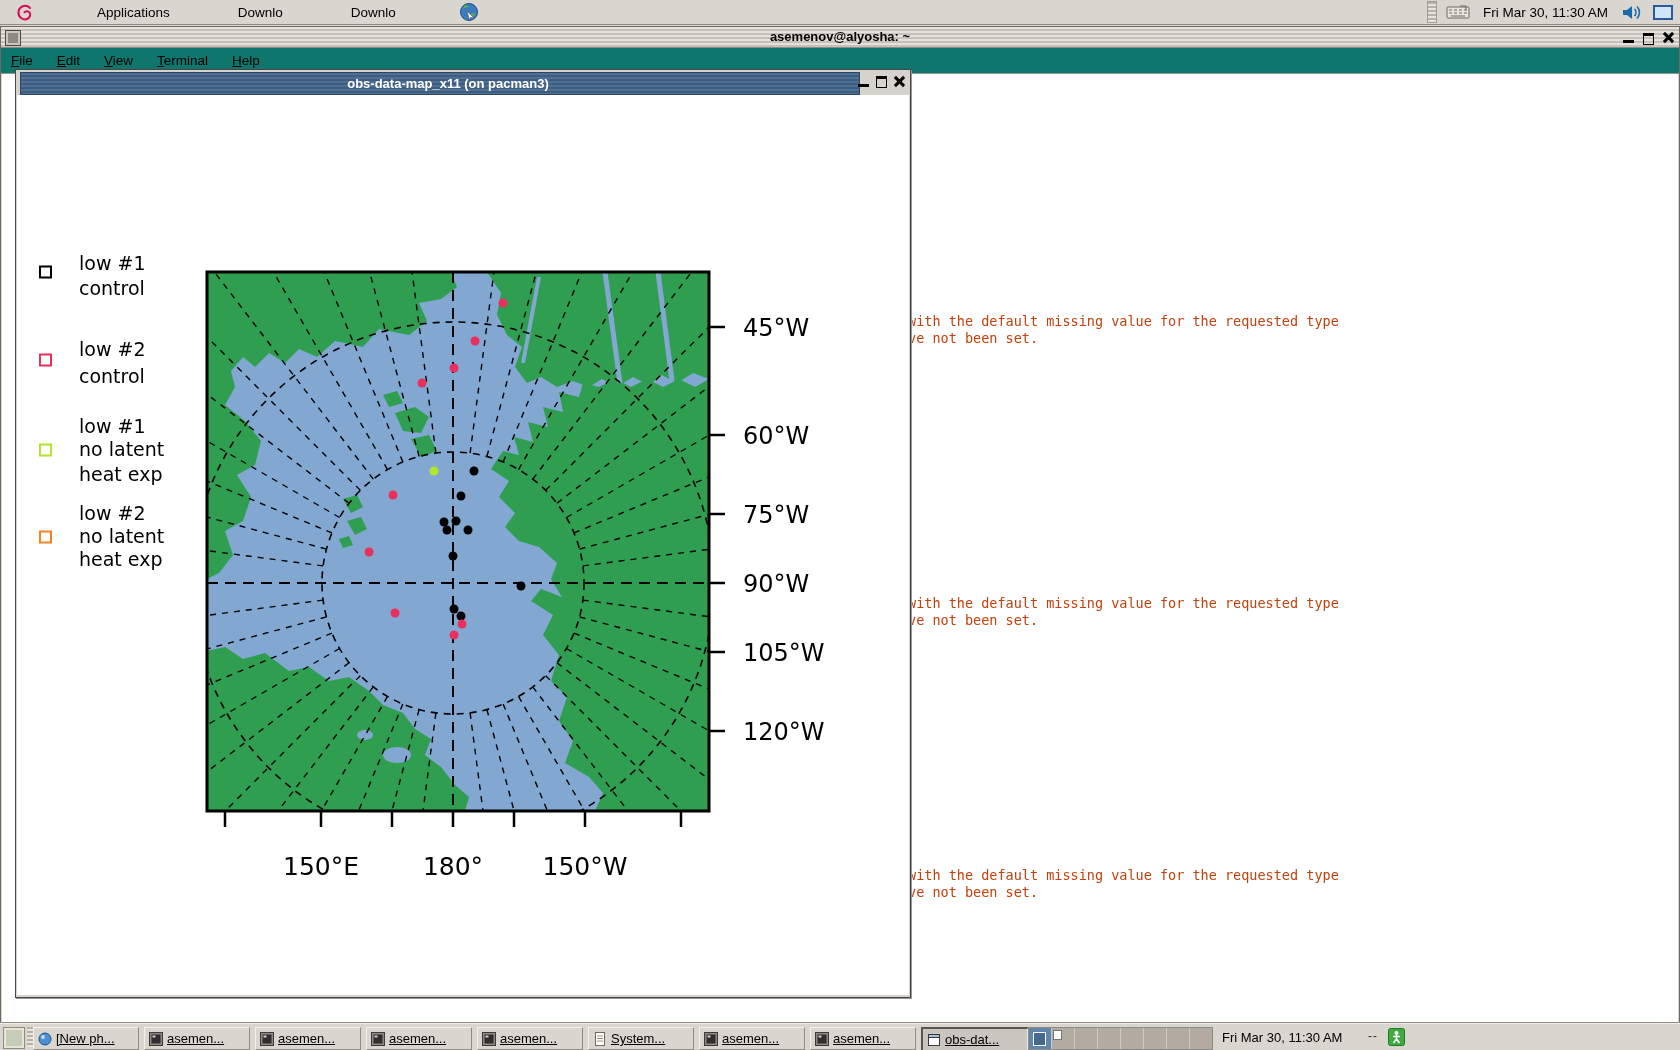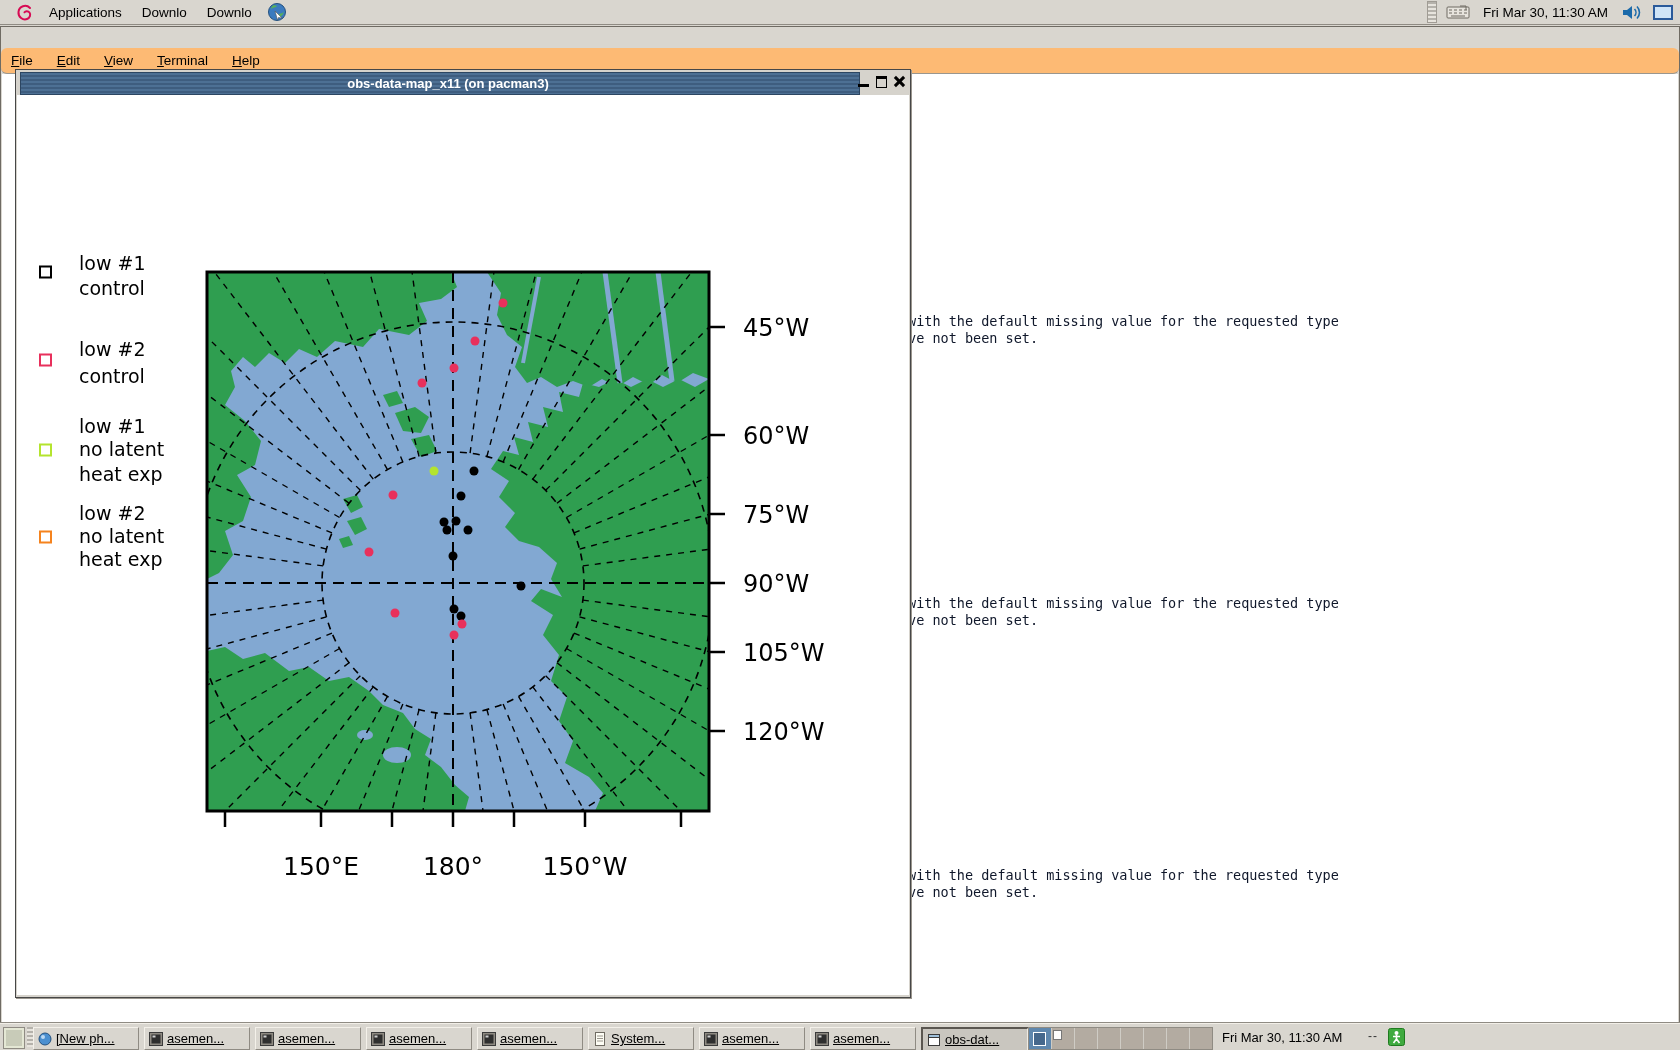--- a/index.html
+++ b/index.html
@@ -1,21 +1,21 @@
 <!DOCTYPE html>
 <html><head>
 <meta charset="utf-8">
 <style>
   html,body{margin:0;padding:0;background:#555;}
   .screen{position:relative;width:1680px;height:1050px;background:#d9d6cf;overflow:hidden;
           font-family:"Liberation Sans",sans-serif;color:#000;}
   
   .panel-top{position:absolute;left:0;top:0;width:1680px;height:24px;background:#d9d6cf;
              border-bottom:1px solid #8f8b83;}
-  .panel-left{position:absolute;left:10px;top:0;height:24px;display:flex;align-items:center;}
+  .panel-left{position:absolute;left:10px;top:0;height:24px;display:flex;align-items:center;gap:48px;}
   .panel-menu{font-size:13.5px;padding:0 10px;height:24px;display:flex;align-items:center;cursor:default;}
   .panel-right{position:absolute;right:2px;top:0;height:24px;display:flex;align-items:center;}
   .applet-handle{width:8px;height:20px;margin-right:4px;
       background:repeating-linear-gradient(to bottom,#b5b2ab 0 2px,#e7e4dd 2px 4px);border:1px solid #a09c94;}
   .panel-clock{font-size:13.5px;padding:0 8px;white-space:nowrap;}
   .panel-icon{margin:0 5px;display:flex;align-items:center;}
   
   .terminal-window{position:absolute;left:0;top:26px;width:1678px;height:997px;
       background:#d9d6cf;border:1px solid #6f6b63;}
   .term-titlebar{position:absolute;left:0;top:0;width:100%;height:20px;
@@ -28,28 +28,28 @@
   .win-btns{position:absolute;right:4px;top:3px;display:flex;gap:7px;align-items:center;height:14px;}
   .wbtn{width:13px;height:13px;position:relative;cursor:default;}
   .icon-min::after{content:"";position:absolute;left:1px;bottom:1px;width:11px;height:3px;background:#000;}
   .icon-restore::after{content:"";position:absolute;left:1px;top:2px;width:9px;height:8px;
       border:1px solid #000;border-top:3px solid #000;background:transparent;}
   .icon-max::after{content:"";position:absolute;left:1px;top:1px;width:9px;height:8px;
       border:1px solid #000;border-top:3px solid #000;}
   .icon-x::before,.icon-x::after{content:"";position:absolute;left:5px;top:0px;width:3px;height:13px;background:#000;}
   .icon-x::before{transform:rotate(45deg);}
   .icon-x::after{transform:rotate(-45deg);}
-  .term-menubar{position:absolute;left:0;top:21px;width:100%;height:25px;background:#fdba74;
-      border-bottom:1px solid #9a968e;display:flex;align-items:center;border-radius:6px;}
+  .term-menubar{position:absolute;left:0;top:21px;width:100%;height:25px;background:#0f766e;
+      border-bottom:1px solid #9a968e;display:flex;align-items:center;}
   .menu-item{font-size:13.5px;margin-left:24px;cursor:default;}
   .menu-item:first-child{margin-left:10px;}
   .menu-item u{text-decoration:underline;}
   .term-content{position:absolute;left:1px;top:47px;right:1px;bottom:1px;background:#ffffff;overflow:hidden;}
   .term-block{position:absolute;left:906px;font-family:"DejaVu Sans Mono",monospace;
-      font-size:13.5px;line-height:17px;white-space:pre;color:#0f172a;}
+      font-size:13.5px;line-height:17px;white-space:pre;color:#c2410c;}
   
   .obs-window{position:absolute;left:15px;top:69px;width:894px;height:927px;
       background:#d6d3cc;border:1px solid #474747;box-shadow:1px 1px 0 #9a968e;}
   .obs-titlebar{position:absolute;left:4px;top:2px;width:838px;height:21px;
       background:repeating-linear-gradient(to bottom,#4d7094 0 2px,#3e5d7f 2px 4px);
       border:1px solid #2c4662;}
   .obs-title{position:absolute;left:0;right:0;top:3px;text-align:center;color:#fff;
       font-size:13px;font-weight:bold;padding-left:16px;}
   .obs-btns{position:absolute;right:4px;top:5px;display:flex;gap:5px;}
   .obs-canvas{position:absolute;left:1px;top:25px;width:892px;height:900px;background:#fff;}
@@ -122,20 +122,29 @@
       </span>
       <span class="panel-icon">
         <svg width="20" height="17" viewBox="0 0 20 17">
           <rect x="1" y="2" width="18" height="13" fill="#cfe4f7" stroke="#2a5a9a" stroke-width="2"></rect>
         </svg>
       </span>
     </div>
   </div>
 
   <div class="terminal-window">
+    <div class="term-titlebar">
+      <span class="term-miniicon"></span>
+      <div class="term-title">asemenov@alyosha: ~</div>
+      <div class="win-btns">
+        <span class="wbtn icon-min"></span>
+        <span class="wbtn icon-restore"></span>
+        <span class="wbtn icon-x"></span>
+      </div>
+    </div>
     <div class="term-menubar" id="term-menubar">
         <span class="menu-item"><u>F</u>ile</span>
         <span class="menu-item"><u>E</u>dit</span>
         <span class="menu-item"><u>V</u>iew</span>
         <span class="menu-item"><u>T</u>erminal</span>
         <span class="menu-item"><u>H</u>elp</span>
       </div>
     <div class="term-content" id="term-content">
         <div class="term-block" style="top: 239px;"><div>with the default missing value for the requested type</div><div>ve not been set.</div></div>
         <div class="term-block" style="top: 521px;"><div>with the default missing value for the requested type</div><div>ve not been set.</div></div>

